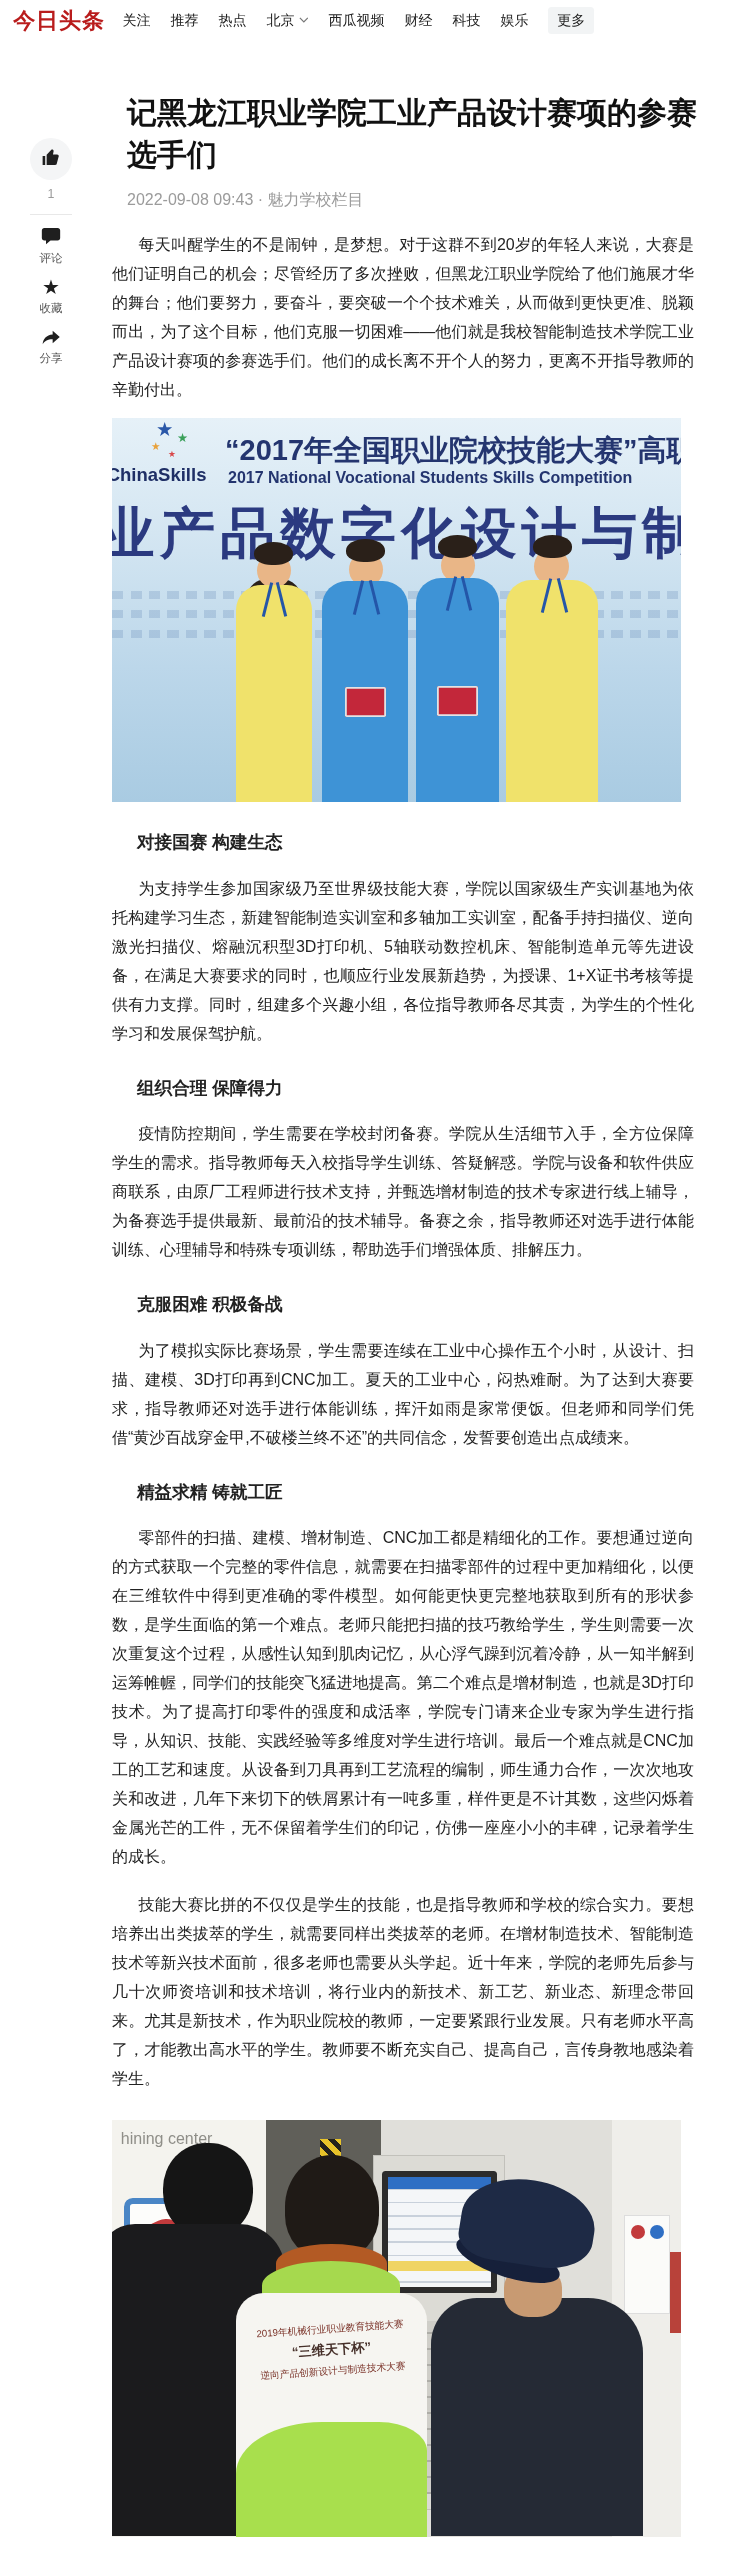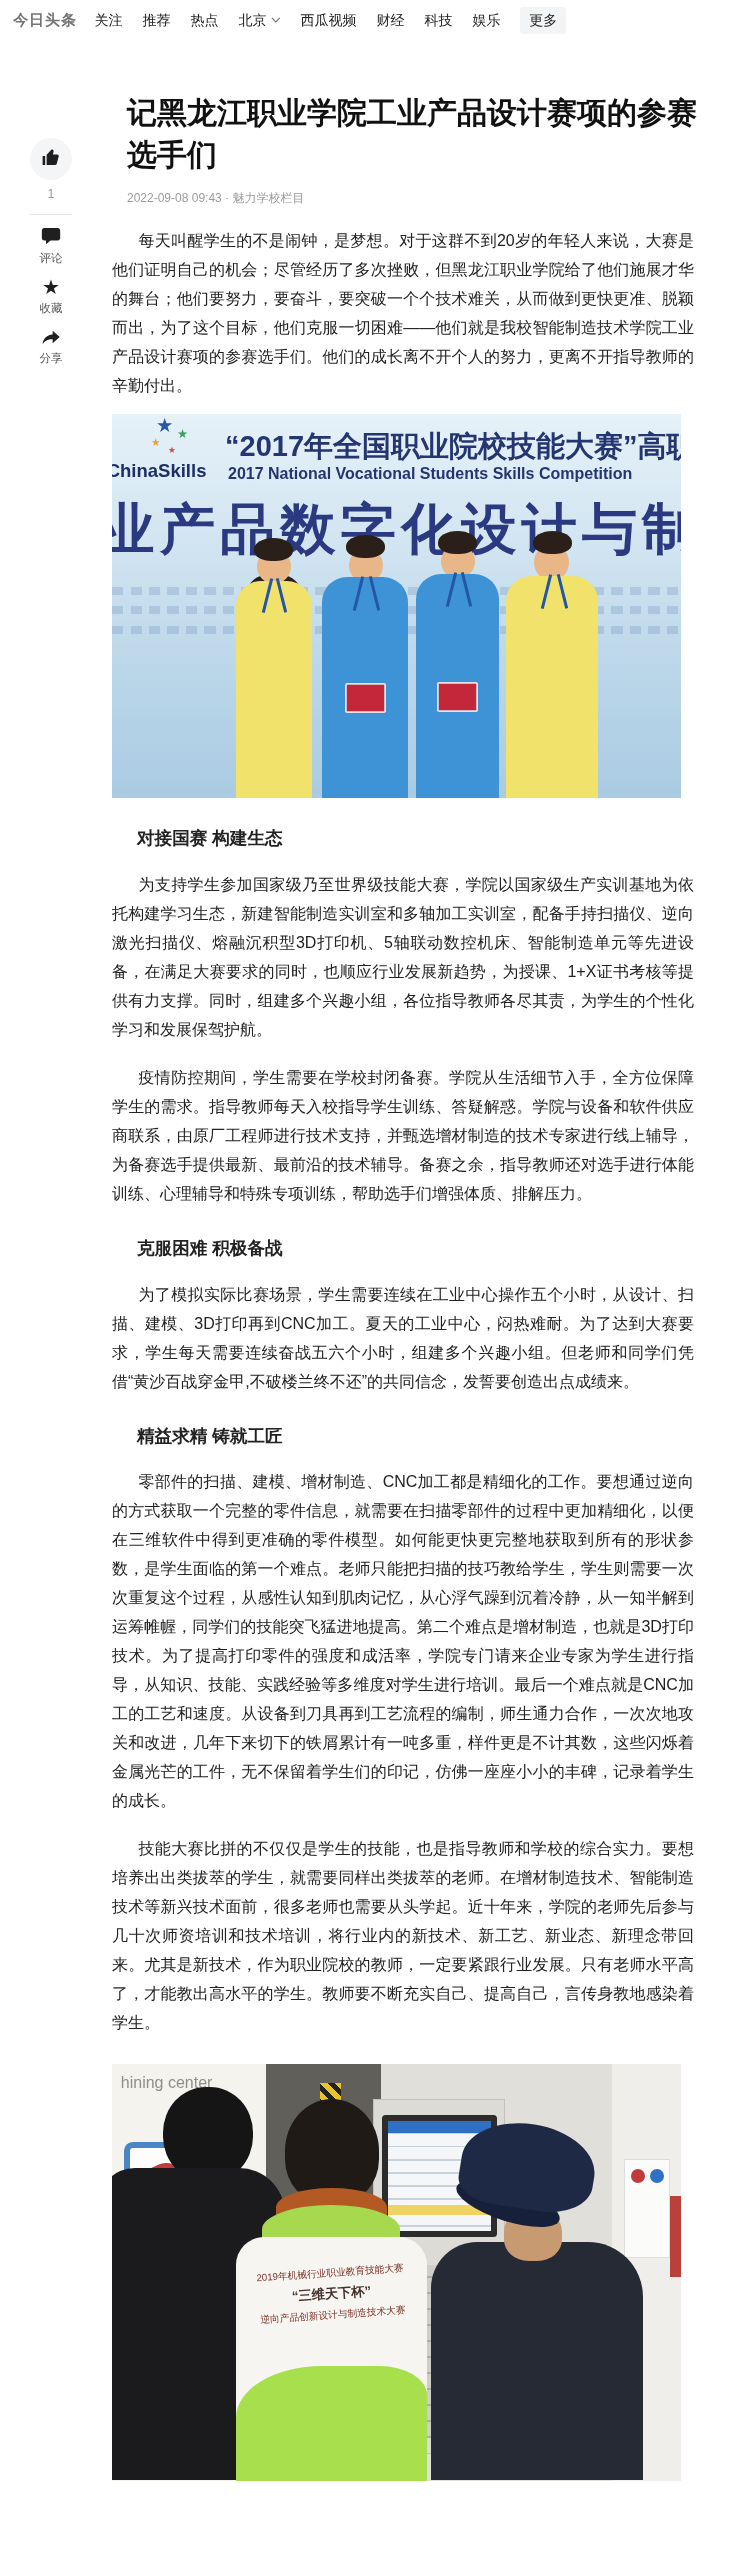--- a/index.html
+++ b/index.html
@@ -2,39 +2,39 @@
 <html style="font-size:14px"><head>
 <meta charset="utf-8">
 <style>
   * { box-sizing: border-box; margin: 0; padding: 0; }
   html,body { background:#ffffff; }
   body { width:737px; font-family:"Liberation Sans","DejaVu Sans",sans-serif; color:#222; }
   .page { position:relative; width:737px; min-height:2576px; background:#fff; overflow:hidden; }
 
   
   .topbar { display:flex; align-items:center; height:41px; padding-left:13.2px; background:#fff; }
-  .logo { color:#737373; font-size:15px; font-weight:900; letter-spacing:0.9px; cursor:pointer; }
+  .logo { color:#b91c1c; font-size:22px; font-weight:900; letter-spacing:0.9px; cursor:pointer; }
   .topnav { display:flex; align-items:center; margin-left:17.6px;font-family:Liberation Mono, monospace; }
   .topnav .nav-item { font-size:14px; color:#222; text-decoration:none; margin-right:20px; white-space:nowrap; display:flex; align-items:center; }
   .topnav .nav-more { background:#f2f4f5; border-radius:3.5px; padding:4.4px 8.8px; margin-right:0; }
   .caret { margin-left:4.4px; display:inline-flex; }
 
   
   .rail { position:absolute; left:26.5px; top:138px; width:49px; text-align:center; }
   .like-btn { width:42px; height:42px; border-radius:50%; background:#f4f5f6; display:flex; align-items:center; justify-content:center; margin:0 auto; cursor:pointer; }
   .like-count { margin-top:7px; font-size:12.4px; color:#9b9b9b; }
   .rail-divider { height:0.9px; background:#e8e8e8; margin:13.2px 3.5px 3.5px 3.5px; }
   .rail-item { margin-top:11.5px; cursor:pointer; }
   .rail-item .lbl { font-size:11.5px; color:#555; margin-top:2.6px; }
   .star-glyph { font-size:20px; line-height:21px; color:#1f1f1f; }
 
   
   .article { margin-left:112px; width:582px; padding-bottom:17.6px; }
   .title { margin:51px 0 0 15px; width:578px; font-size:30px; line-height:42px; font-weight:700; color:#111; }
-  .meta { margin:14px 0 0 15px; font-size:12px; color:#9b9b9b; }
+  .meta { margin:14px 0 0 15px; font-size:16px; color:#9b9b9b; }
   .lead { margin:32px 0 0 25px; display:flex; align-items:center; font-size:17.6px; font-weight:700; color:#222; }
   .tri { width:0; height:0; border-left:8.8px solid #ee4845; border-top:5.3px solid transparent; border-bottom:5.3px solid transparent; margin-right:8px; }
   .article p { margin-top:19.4px; font-size:16px; line-height:29px; color:#222; text-align:justify; text-indent:26.5px; }
   .sec { margin:28px 0 0 25px; font-size:17.6px; font-weight:700; color:#222; }
 
   figure { position:relative; width:569px; overflow:hidden; }
   .photo1 { height:384px; margin-top:14px; background:linear-gradient(180deg,#e6f1f8 0%,#d4e6f2 30%,#bcd7ea 65%,#a9cbe2 100%); }
   .photo2 { height:417px; margin-top:26.5px; background:#e0dfda; }
   .abs { position:absolute; }
 
@@ -199,24 +199,25 @@
         <div class="hair" style="left:26.5px; bottom:244px;"></div>
         <div class="torso" style="left:0; width:92px; height:222px; background:#f0e26b;"></div>
         <div class="lan" style="left:39px; bottom:189px; transform:rotate(14deg);"></div>
         <div class="lan" style="left:55px; bottom:189px; transform:rotate(-14deg);"></div>
       </div>
     </figure>
 
     <h3 class="sec">对接国赛 构建生态</h3>
     <p>为支持学生参加国家级乃至世界级技能大赛，学院以国家级生产实训基地为依托构建学习生态，新建智能制造实训室和多轴加工实训室，配备手持扫描仪、逆向激光扫描仪、熔融沉积型3D打印机、5轴联动数控机床、智能制造单元等先进设备，在满足大赛要求的同时，也顺应行业发展新趋势，为授课、1+X证书考核等提供有力支撑。同时，组建多个兴趣小组，各位指导教师各尽其责，为学生的个性化学习和发展保驾护航。</p>
 
+    <h3 class="sec">组织合理 保障得力</h3>
     <p>疫情防控期间，学生需要在学校封闭备赛。学院从生活细节入手，全方位保障学生的需求。指导教师每天入校指导学生训练、答疑解惑。学院与设备和软件供应商联系，由原厂工程师进行技术支持，并甄选增材制造的技术专家进行线上辅导，为备赛选手提供最新、最前沿的技术辅导。备赛之余，指导教师还对选手进行体能训练、心理辅导和特殊专项训练，帮助选手们增强体质、排解压力。</p>
 
     <h3 class="sec">克服困难 积极备战</h3>
-    <p>为了模拟实际比赛场景，学生需要连续在工业中心操作五个小时，从设计、扫描、建模、3D打印再到CNC加工。夏天的工业中心，闷热难耐。为了达到大赛要求，学生每天需要连续奋战五六个小时，组建多个兴趣小组。但老师和同学们凭借“黄沙百战穿金甲,不破楼兰终不还”的共同信念，发誓要创造出点成绩来。</p>
+    <p>为了模拟实际比赛场景，学生需要连续在工业中心操作五个小时，从设计、扫描、建模、3D打印再到CNC加工。夏天的工业中心，闷热难耐。为了达到大赛要求，指导教师还对选手进行体能训练，挥汗如雨是家常便饭。但老师和同学们凭借“黄沙百战穿金甲,不破楼兰终不还”的共同信念，发誓要创造出点成绩来。</p>
 
     <h3 class="sec">精益求精 铸就工匠</h3>
     <p>零部件的扫描、建模、增材制造、CNC加工都是精细化的工作。要想通过逆向的方式获取一个完整的零件信息，就需要在扫描零部件的过程中更加精细化，以便在三维软件中得到更准确的零件模型。如何能更快更完整地获取到所有的形状参数，是学生面临的第一个难点。老师只能把扫描的技巧教给学生，学生则需要一次次重复这个过程，从感性认知到肌肉记忆，从心浮气躁到沉着冷静，从一知半解到运筹帷幄，同学们的技能突飞猛进地提高。第二个难点是增材制造，也就是3D打印技术。为了提高打印零件的强度和成活率，学院专门请来企业专家为学生进行指导，从知识、技能、实践经验等多维度对学生进行培训。最后一个难点就是CNC加工的工艺和速度。从设备到刀具再到工艺流程的编制，师生通力合作，一次次地攻关和改进，几年下来切下的铁屑累计有一吨多重，样件更是不计其数，这些闪烁着金属光芒的工件，无不保留着学生们的印记，仿佛一座座小小的丰碑，记录着学生的成长。</p>
 
     <p>技能大赛比拼的不仅仅是学生的技能，也是指导教师和学校的综合实力。要想培养出出类拔萃的学生，就需要同样出类拔萃的老师。在增材制造技术、智能制造技术等新兴技术面前，很多老师也需要从头学起。近十年来，学院的老师先后参与几十次师资培训和技术培训，将行业内的新技术、新工艺、新业态、新理念带回来。尤其是新技术，作为职业院校的教师，一定要紧跟行业发展。只有老师水平高了，才能教出高水平的学生。教师要不断充实自己、提高自己，言传身教地感染着学生。</p>
 
     <figure class="photo2">
       <div class="p2-wall-left abs"></div>
       <div class="p2-mc abs">hining center</div>
       <div class="p2-sign abs"></div>

